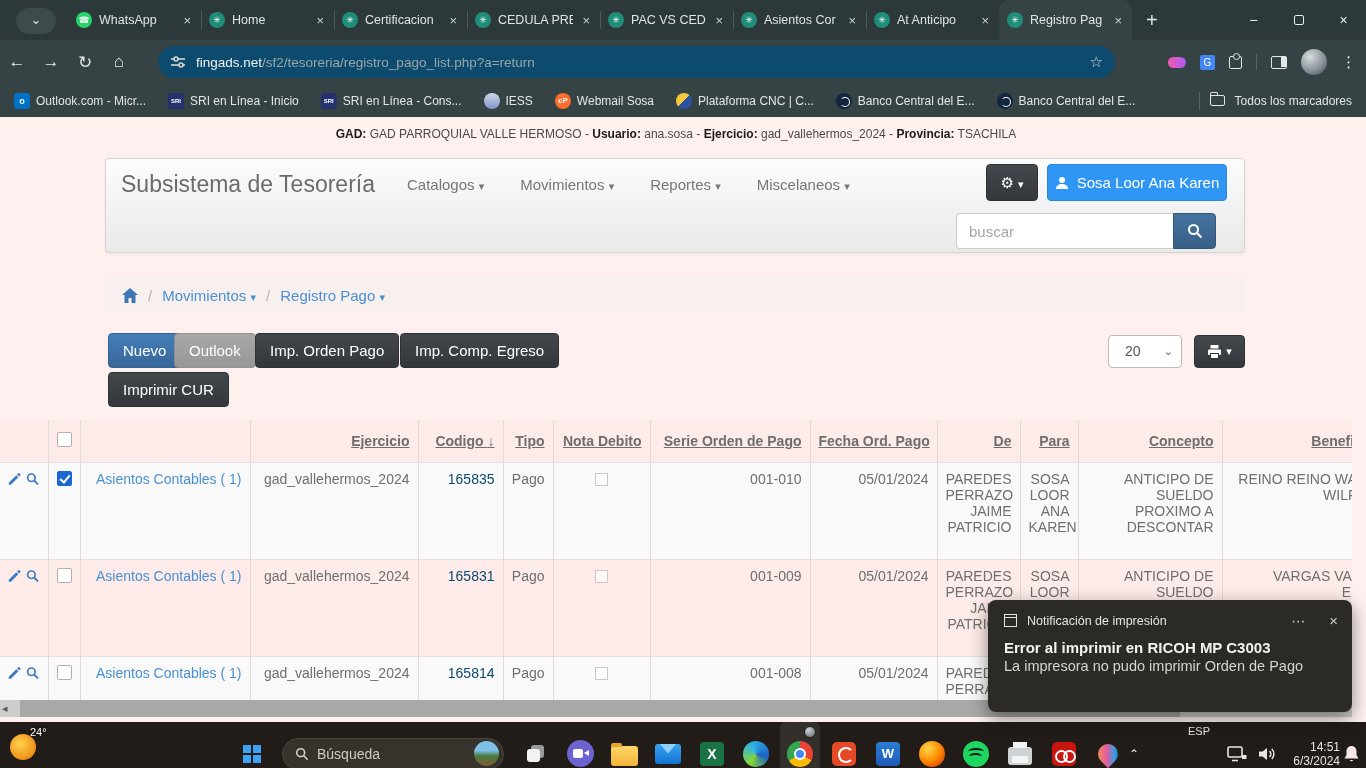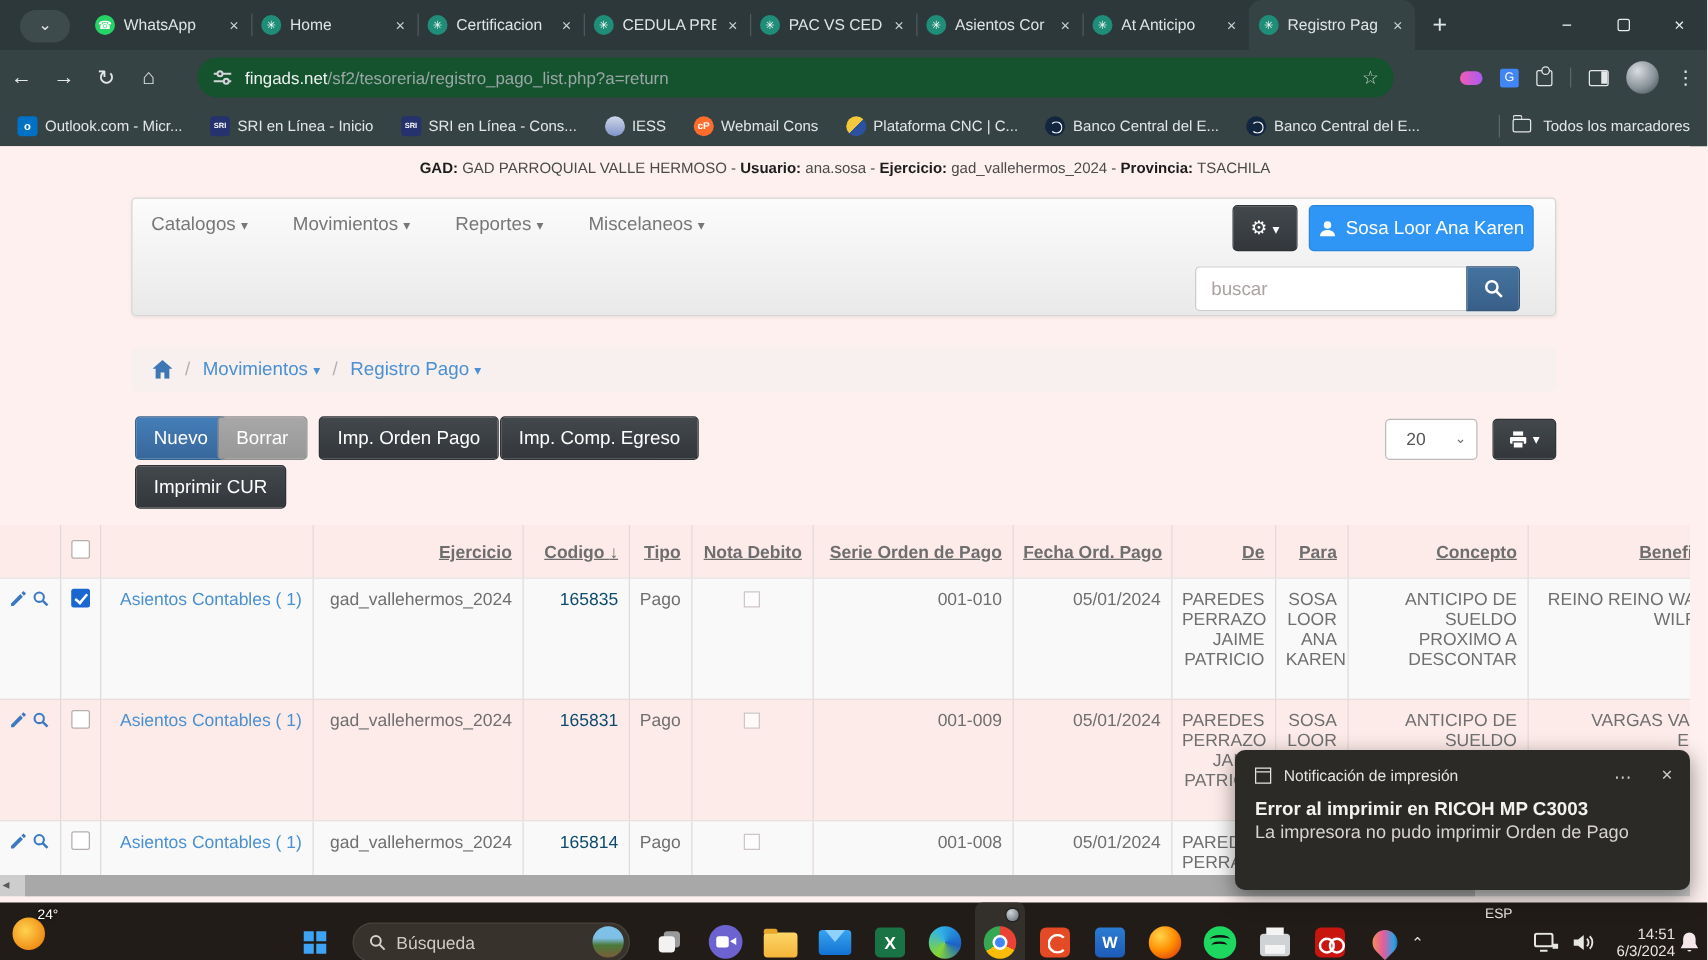--- a/index.html
+++ b/index.html
@@ -19,21 +19,21 @@
   .tab .tclose { color:#c9d1d1; font-size:13px; padding:0 2px; }
   .favicon { width:16px; height:16px; border-radius:50%; background:#1f8d78; color:#fff; font-size:9px; line-height:16px; text-align:center; flex:none; }
   .favicon.wa { background:#25d366; }
   .newtab-btn { color:#dfe4e4; font-size:20px; margin-left:14px; margin-bottom:8px; }
   .wincontrols { position:absolute; right:0; top:0; height:40px; display:flex; align-items:center; }
   .wc { width:45px; text-align:center; color:#e8ecec; font-size:14px; line-height:40px; }
   .wc .sq { display:inline-block; width:10px; height:10px; border:1.2px solid #e8ecec; border-radius:2px; }
 
   .toolbar { position:absolute; top:40px; left:0; width:1366px; height:44px; background:#364345; display:flex; align-items:center; color:#e4e8e8; }
   .navbtn { width:34px; text-align:center; font-size:17px; }
-  .urlbar { position:absolute; left:158px; top:6px; width:957px; height:32px; background:#14532d; border-radius:16px; display:flex; align-items:center; padding:0 12px; }
+  .urlbar { position:absolute; left:158px; top:6px; width:957px; height:32px; background:#0c4a6e; border-radius:16px; display:flex; align-items:center; padding:0 12px; }
   .tune-ic { width:16px; height:16px; flex:none; margin-right:10px; }
   .url-host { color:#eef2f2; font-size:13.5px; }
   .url-rest { color:#9aa6a7; font-size:13.5px; }
   .url-star { margin-left:auto; color:#cfd7d7; font-size:15px; }
   .ext-icons { position:absolute; right:10px; top:6px; height:32px; display:flex; align-items:center; gap:14px; }
   .ic-cloud { width:18px; height:11px; border-radius:8px; background:linear-gradient(90deg,#f35bb5,#a95bf3); }
   .ic-translate { width:15px; height:15px; background:#4285f4; border-radius:2px; color:#fff; font-size:10px; line-height:15px; text-align:center; }
   .ic-puzzle { width:13px; height:13px; border:1.5px solid #e4e8e8; border-radius:2px; position:relative; }
   .ic-puzzle::before { content:""; position:absolute; left:3px; top:-4px; width:5px; height:5px; border:1.5px solid #e4e8e8; border-radius:50%; background:#364345; }
   .vsep { width:1px; height:16px; background:#5a6668; }
@@ -281,21 +281,21 @@
         <div class="bm">
         <span class="bmic fav-sri">SRI</span>
         <span>SRI en Línea - Cons...</span>
       </div>
         <div class="bm">
         <span class="bmic fav-iess"></span>
         <span>IESS</span>
       </div>
         <div class="bm">
         <span class="bmic fav-cp">cP</span>
-        <span>Webmail Cons</span>
+        <span>Webmail Sosa</span>
       </div>
         <div class="bm">
         <span class="bmic fav-cnc"></span>
         <span>Plataforma CNC | C...</span>
       </div>
         <div class="bm">
         <span class="bmic fav-bce"></span>
         <span>Banco Central del E...</span>
       </div>
         <div class="bm">
@@ -311,20 +311,21 @@
   </div>
 
   <div class="page">
 
     <div class="contextbar">
       <b>GAD:</b> <span>GAD PARROQUIAL VALLE HERMOSO</span><span> - </span><b>Usuario:</b> <span>ana.sosa</span><span> - </span><b>Ejercicio:</b> <span>gad_vallehermos_2024</span><span> - </span><b>Provincia:</b> <span>TSACHILA</span>
     </div>
 
     <div class="container navbar" style="position:absolute;">
       <div class="brandrow">
+        <span class="brand">Subsistema de Tesorería</span>
         <ul class="menus">
 
         <li class="menu-item"><span>Catalogos</span> <span class="caret">▾</span></li>
             <li class="menu-item"><span>Movimientos</span> <span class="caret">▾</span></li>
             <li class="menu-item"><span>Reportes</span> <span class="caret">▾</span></li>
             <li class="menu-item"><span>Miscelaneos</span> <span class="caret">▾</span></li>
           </ul>
       </div>
       <div class="gearbtn"><span>⚙</span> <span class="caret">▾</span></div>
       <div class="userbtn">
@@ -358,21 +359,21 @@
         </span>
           <span style="display:flex;gap:10px;align-items:center;">
           <span class="bc-link"><span>Registro Pago</span> <span class="caret">▾</span></span>
 
         </span>
         </span>
     </div>
 
     <div class="container" style="position:absolute; top:216px; height:90px;">
       <div class="btn btn-primary" style="left:3px; top:0;">Nuevo</div>
-      <div class="btn btn-gray" style="left:69px; top:0;">Borrar</div>
+      <div class="btn btn-gray" style="left:69px; top:0;">Outlook</div>
       <div class="btn btn-dark" style="left:150px; top:0;">Imp. Orden Pago</div>
       <div class="btn btn-dark" style="left:295px; top:0;">Imp. Comp. Egreso</div>
       <div class="btn btn-dark" style="left:3px; top:39px;">Imprimir CUR</div>
       <div class="selectwrap" style="top:2px;"><span>20</span><span class="sel-caret">⌄</span></div>
       <div class="printbtn" style="top:2px;">
         <svg width="15" height="14" viewBox="0 0 15 14">
             <rect x="3.5" y="0" width="8" height="3.5" fill="#fff"></rect>
             <rect x="1" y="4.5" width="13" height="5.5" rx="1" fill="#fff"></rect>
             <rect x="3.5" y="8.5" width="8" height="5" fill="#fff" stroke="#33373b"></rect>
           </svg>

